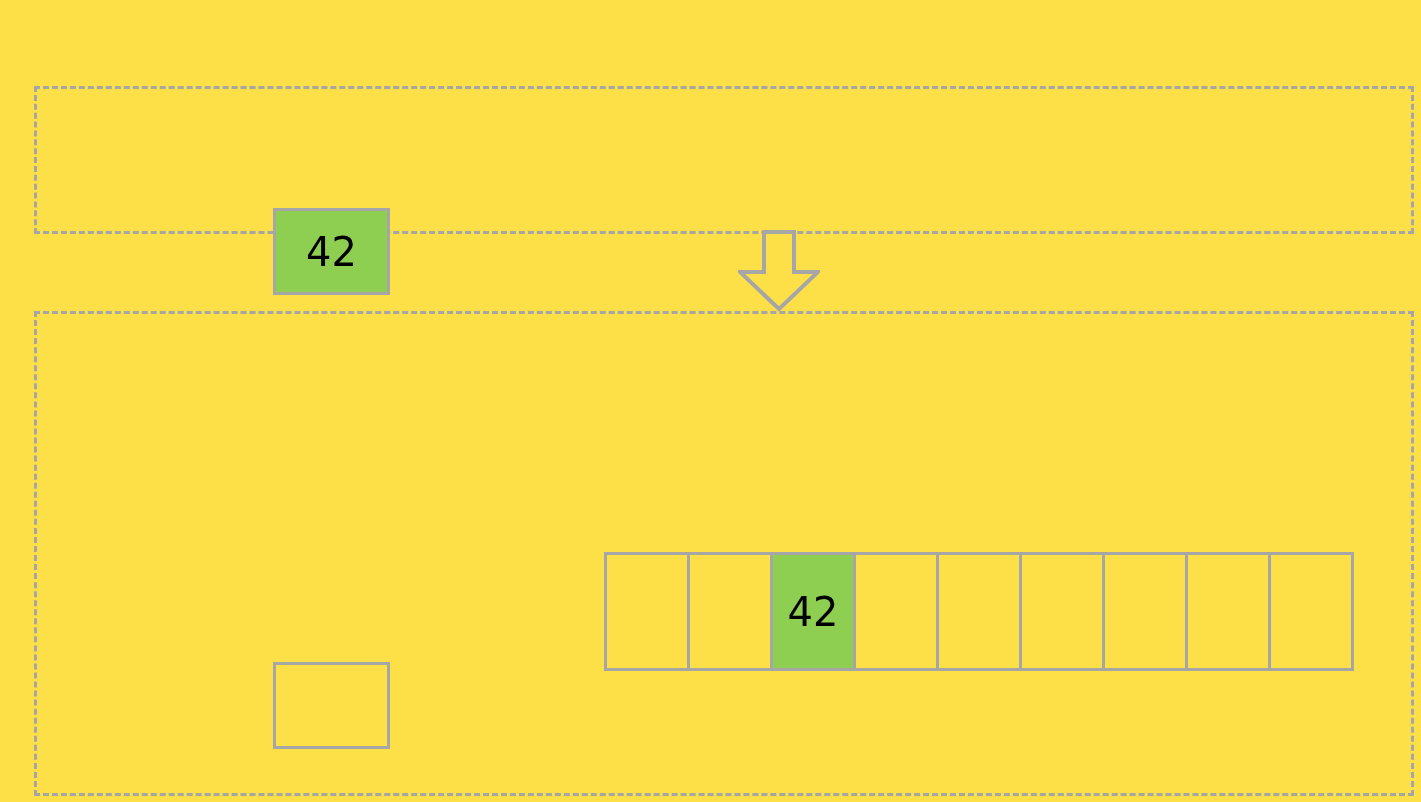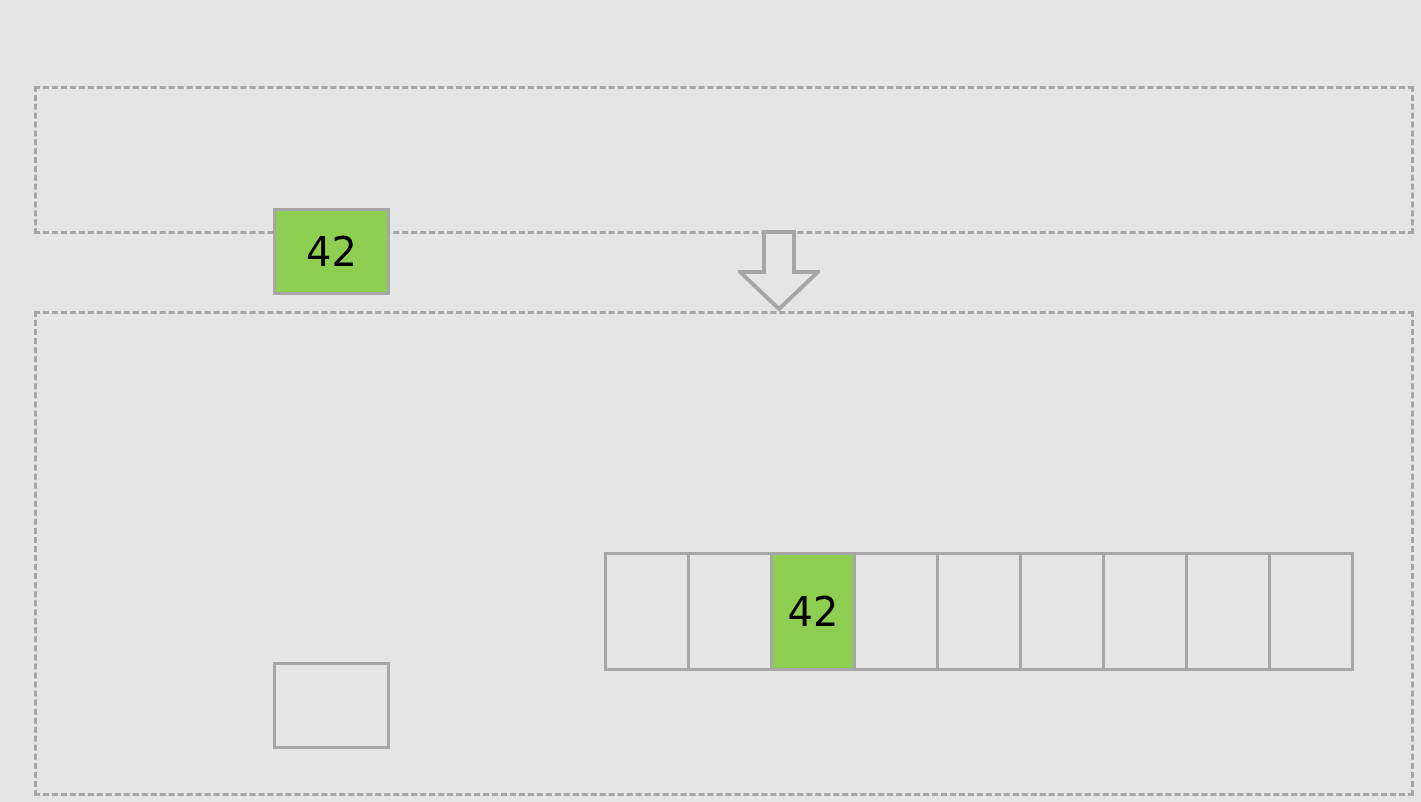--- a/index.html
+++ b/index.html
@@ -12,21 +12,21 @@
     height: 802px;
     position: relative;
     overflow: hidden;
     font-family: "DejaVu Sans", "Liberation Sans", sans-serif;
   }
   .stage {
     position: absolute;
     left: 0; top: 0;
     width: 1421px;
     height: 802px;
-    background: #e5e5e5;
+    background: #fde047;
   }
 
   
   .panel {
     position: absolute;
     box-sizing: border-box;
     border: 3px dashed #A6A6A6;
     background: transparent;
   }
   #panel-before {

